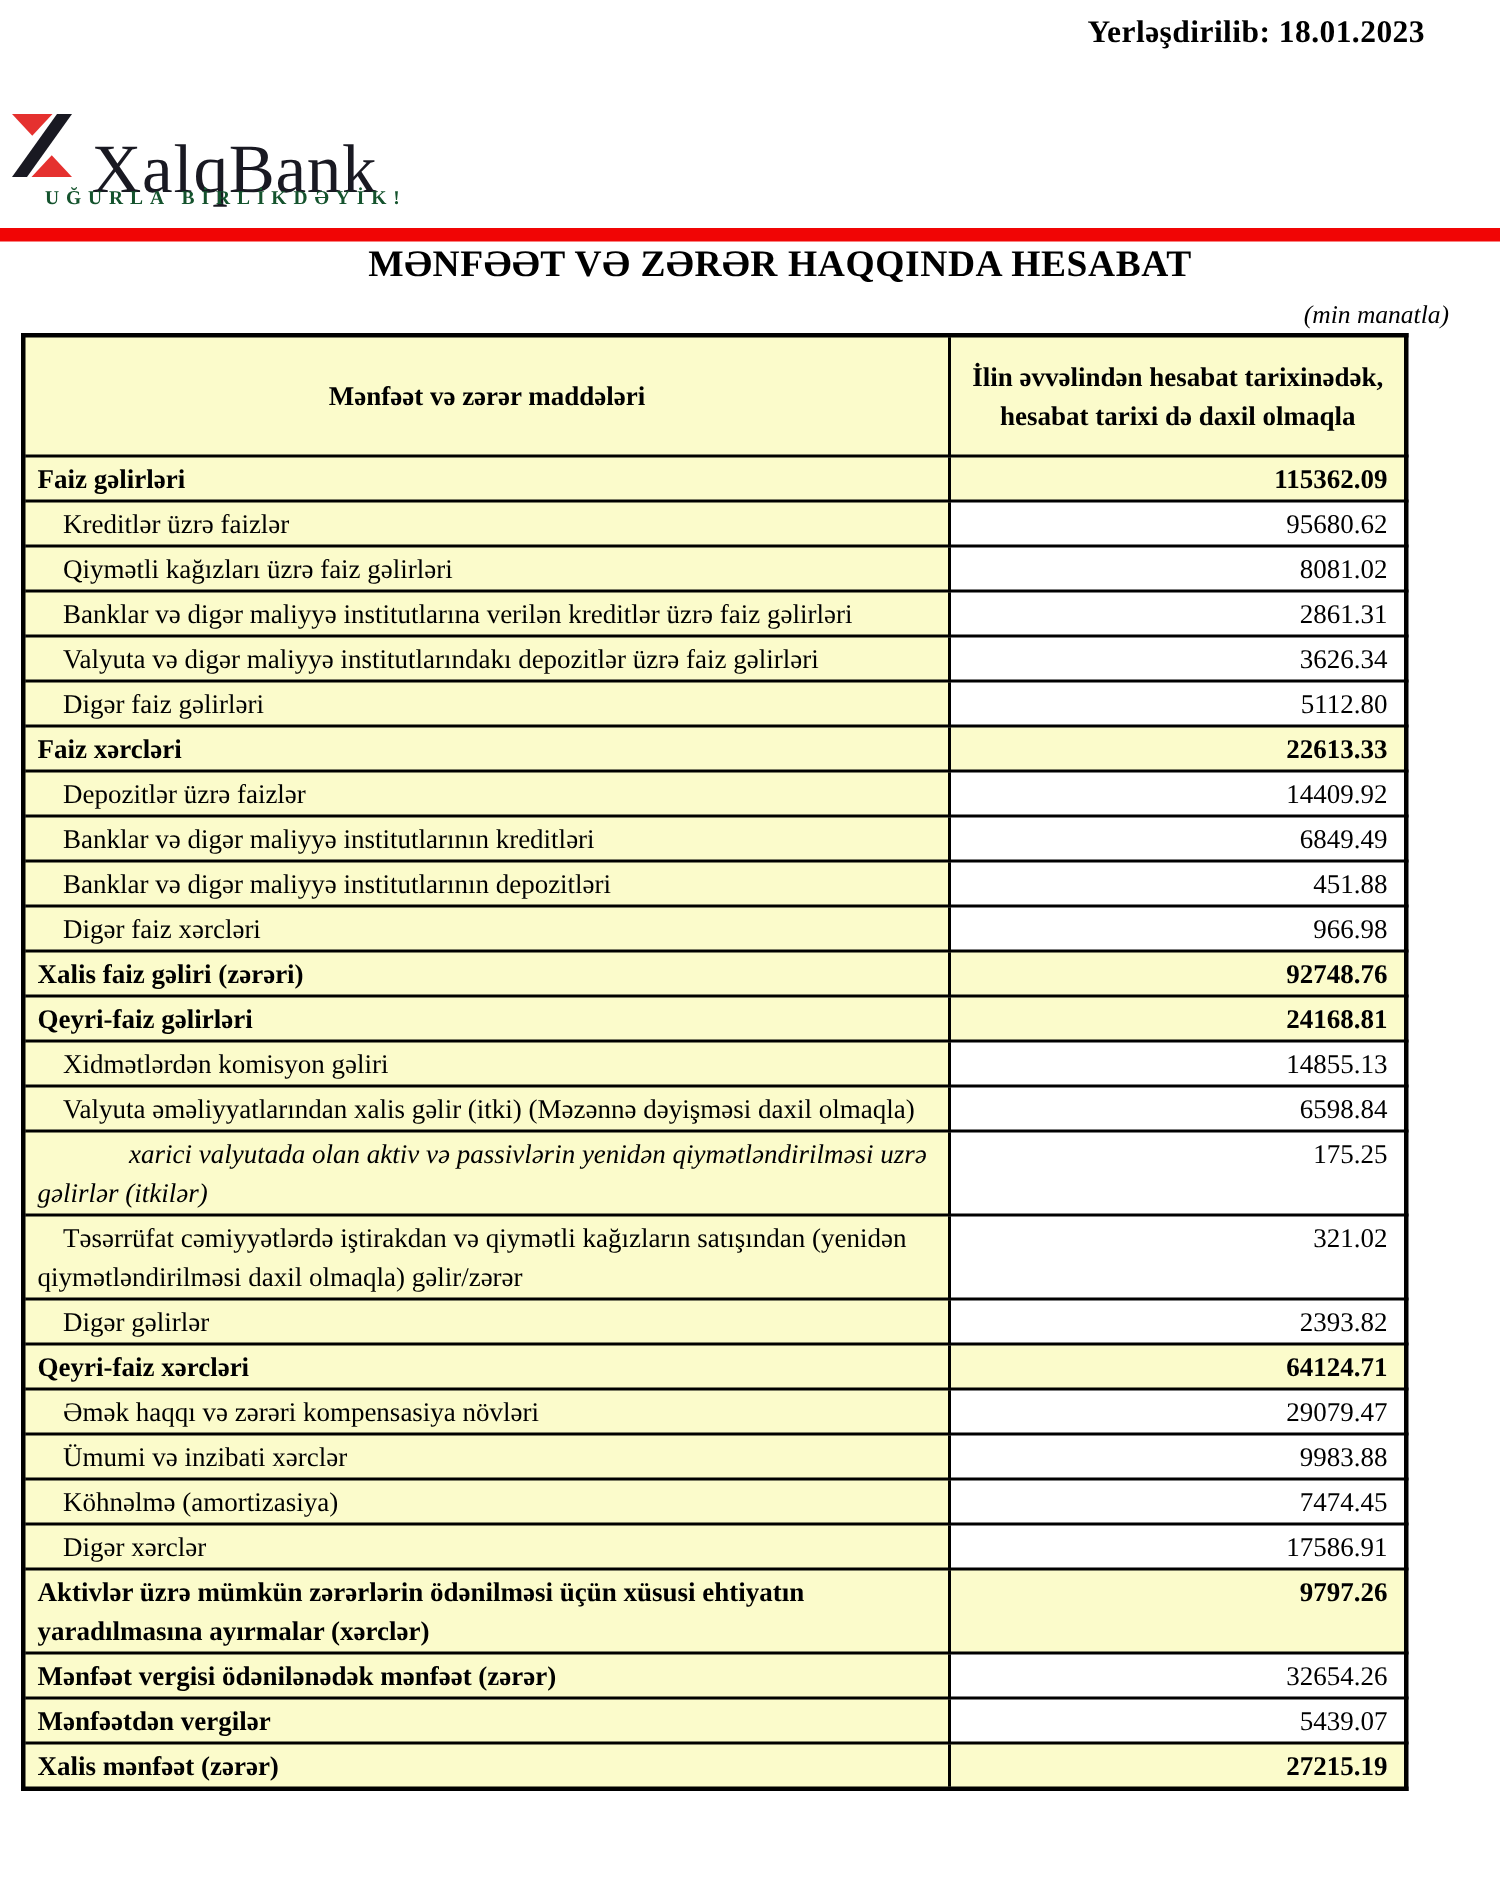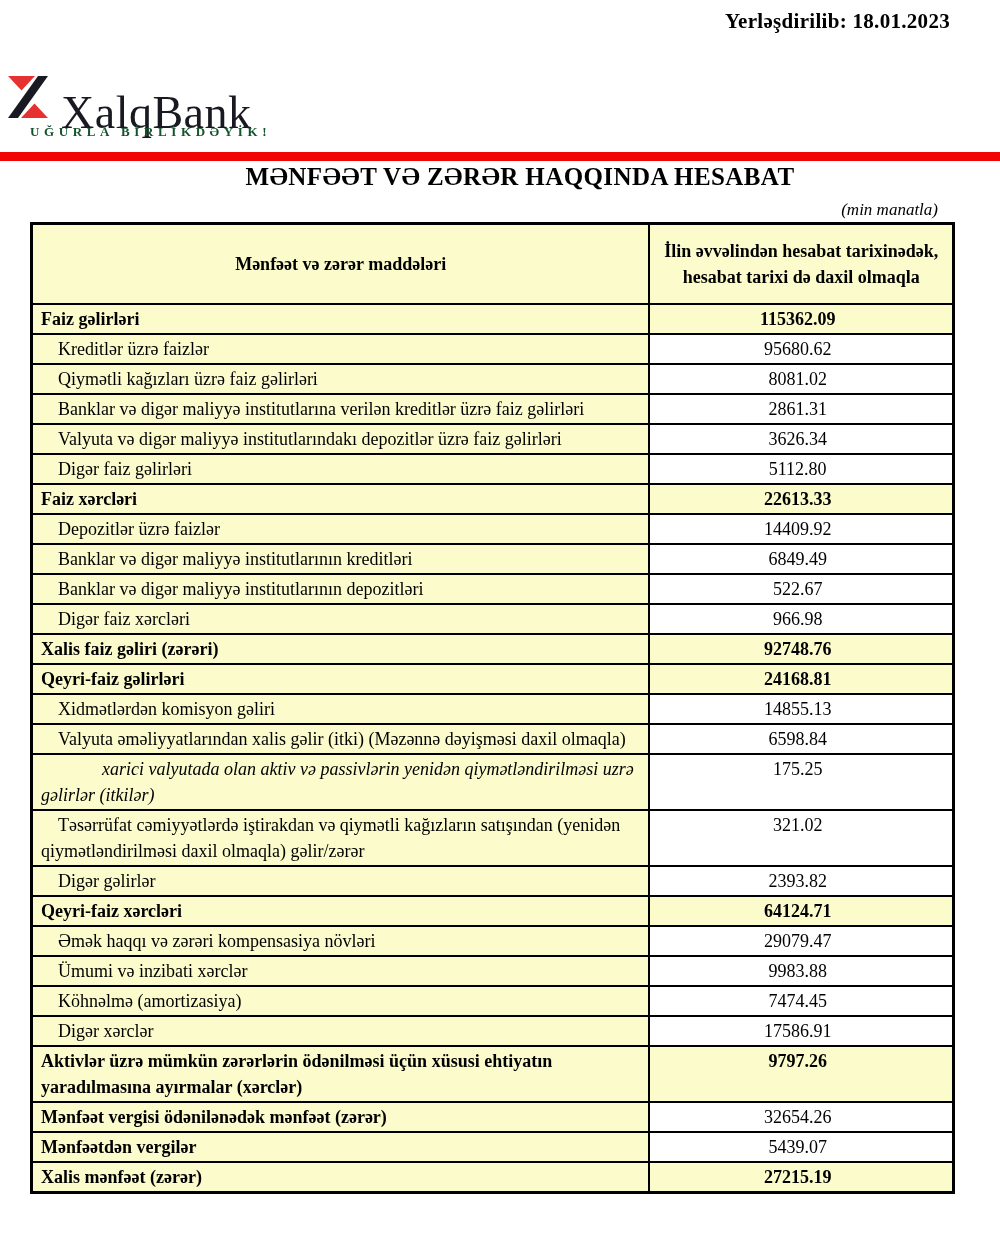--- a/index.html
+++ b/index.html
@@ -34,47 +34,47 @@
     width:1000px; height:9px;
     background:var(--accent-red,#f10505);
   }
 
   .doc-title {
     position:absolute; top:163px; left:0; width:1040px;
     text-align:center; font-size:25px; font-weight:bold; letter-spacing:0.4px;
   }
 
   .unit-note {
-    position:absolute; top:200px; right:62px;
+    position:absolute; top:200px; right:34px;
     font-style:italic; font-size:17px;
   }
 
   table.pl-table {
-    position:absolute; top:222px; left:30px;
+    position:absolute; top:222px; left:14px;
     width:925px; border-collapse:collapse;
     border:3px solid var(--border-black,#000);
   }
   .pl-table th, .pl-table td {
     border:2px solid var(--border-black,#000);
     font-size:18px; vertical-align:top;
   }
   .pl-table thead th {
     background:var(--cell-yellow,#fbfbcb);
     font-weight:bold; text-align:center; vertical-align:middle;
     height:80px; line-height:26px; padding:2px 10px;
   }
   .pl-table col.c-label { width:620px; }
   .pl-table col.c-value { width:305px; }
 
   .pl-table td.label {
     background:var(--cell-yellow,#fbfbcb);
     padding:1px 6px 1px 8px; line-height:26px;
   }
   .pl-table td.value {
-    background:#ffffff; text-align:center;
+    background:#ffffff; text-align:right;
     padding:1px 11px 1px 4px; line-height:26px;
   }
   tr.section td.label { font-weight:bold;margin-top:48px; }
   tr.section td.value { font-weight:bold; background:var(--cell-yellow,#fbfbcb); }
   tr.item td.label { text-indent:17px; }
   tr.sub-italic td.label { font-style:italic; text-indent:61px; }
   tr.bold-item td.label { font-weight:bold; }
 </style>
 </head>
 <body>
@@ -143,21 +143,21 @@
         <tr class="item">
           <td class="label">Depozitlər üzrə faizlər</td>
           <td class="value">14409.92</td>
         </tr>
         <tr class="item">
           <td class="label">Banklar və digər maliyyə institutlarının kreditləri</td>
           <td class="value">6849.49</td>
         </tr>
         <tr class="item">
           <td class="label">Banklar və digər maliyyə institutlarının depozitləri</td>
-          <td class="value">522.67</td>
+          <td class="value">451.88</td>
         </tr>
         <tr class="item">
           <td class="label">Digər faiz xərcləri</td>
           <td class="value">966.98</td>
         </tr>
         <tr class="section">
           <td class="label">Xalis faiz gəliri (zərəri)</td>
           <td class="value">92748.76</td>
         </tr>
         <tr class="section">

